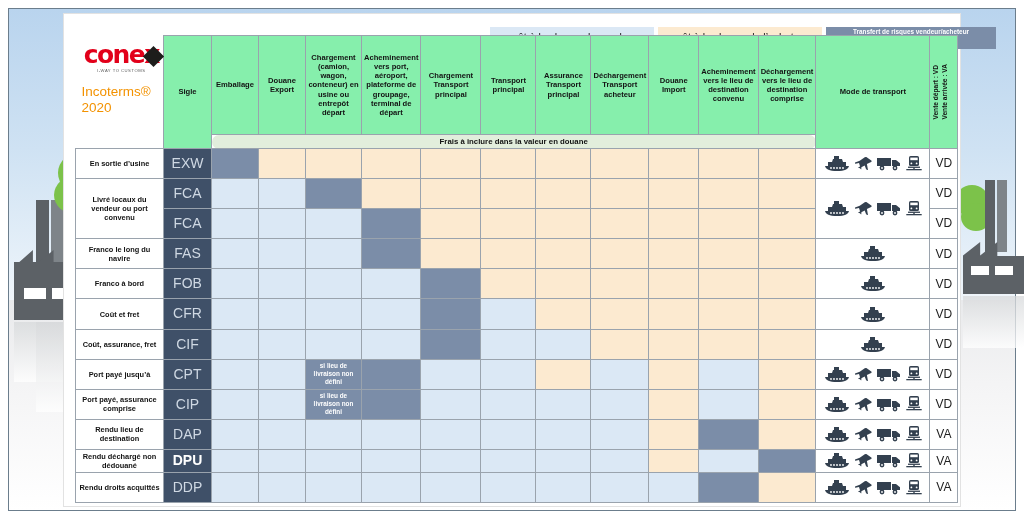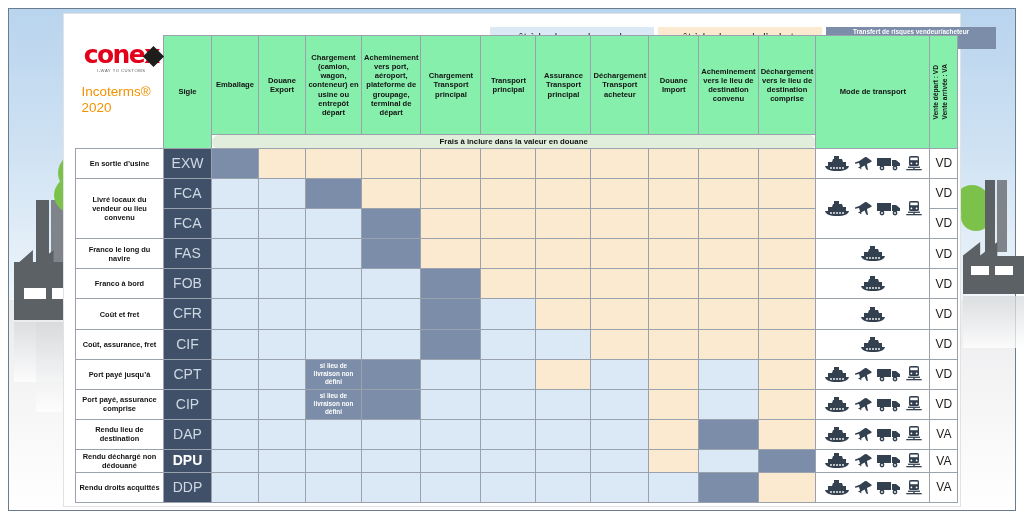--- a/index.html
+++ b/index.html
@@ -215,21 +215,21 @@
                   <rect x="4.3" y="1.6" width="7.4" height="2.6" fill="#fff"></rect>
                   <circle cx="5.4" cy="7.4" r=".9" fill="#fff"></circle>
                   <circle cx="10.6" cy="7.4" r=".9" fill="#fff"></circle>
                   <rect x="2" y="10.6" width="12" height="1.3" fill="#33404f"></rect>
                   <rect x="0.3" y="13" width="15.4" height="1.3" fill="#33404f"></rect>
                   <rect x="7.3" y="11.6" width="1.4" height="2" fill="#33404f"></rect>
                 </svg></span></td>
             <td class="vdva">VD</td>
           </tr>
           <tr style="height:30.1px">
-            <td class="rowlabel" rowspan="2">Livré locaux du vendeur ou lieu convenu</td>
+            <td class="rowlabel" rowspan="2">Livré locaux du vendeur ou port convenu</td>
             <td class="sigle">FCA</td>
             <td class="seller"></td>
             <td class="seller"></td>
             <td class="risk"></td>
             <td class="buyer"></td>
             <td class="buyer"></td>
             <td class="buyer"></td>
             <td class="buyer"></td>
             <td class="buyer"></td>
             <td class="buyer"></td>

